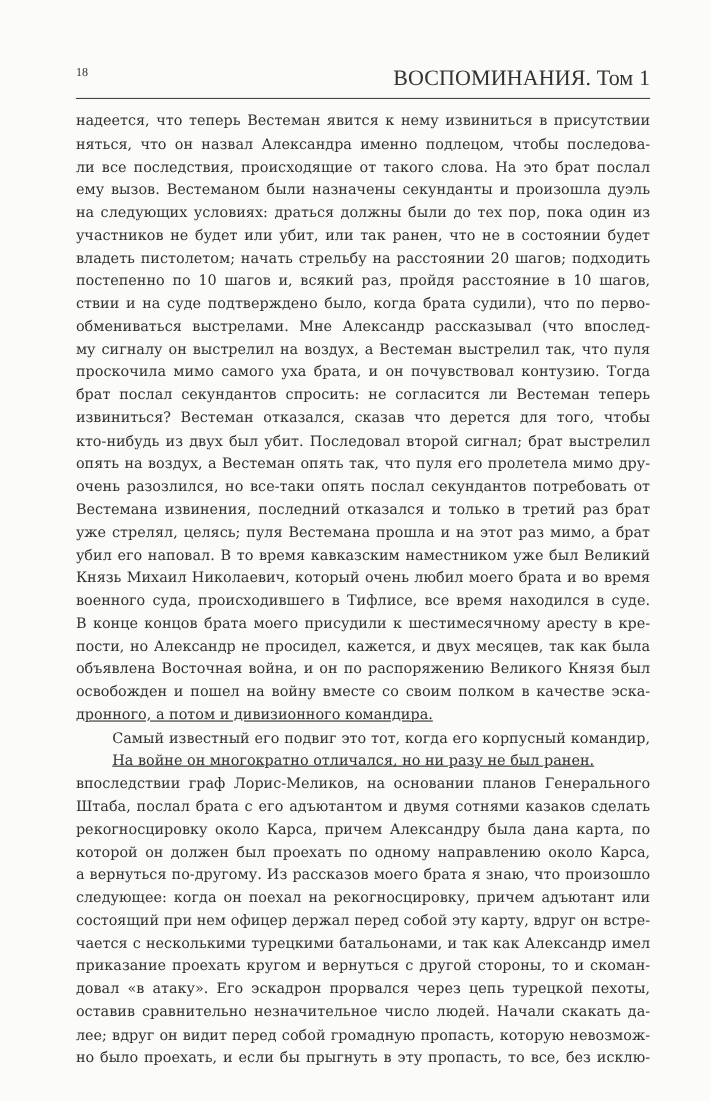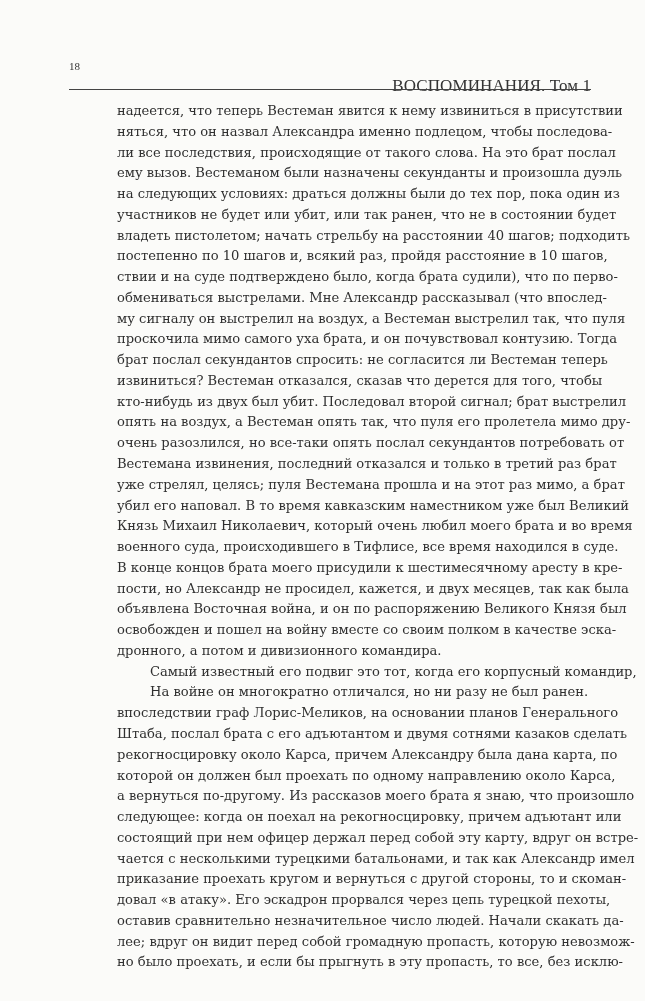--- a/index.html
+++ b/index.html
@@ -10,58 +10,57 @@
     color: #2a2a2a;
   }
   .page-header {
     position: absolute; left: 69px; top: 60px; width: 522px; height: 26px;
   }
   .page-number {
     position: absolute; left: 0; top: 0;
     font-family: "Liberation Serif", serif; font-size: 11px; color: #333;
   }
   .running-title {
-    position: absolute; right: 0; top: 16px;
-    font-family: "Liberation Serif", serif; font-size: 17px; color: #333;
+    position: absolute; right: 0; top: 0;
+    font-family: "Liberation Serif", serif; font-size: 20px; color: #333;
     letter-spacing: 0.1px;
   }
   .header-rule {
     position: absolute; left: 69px; top: 89px; width: 522px; height: 0;
     border-top: 1.3px solid #444;
   }
   .body-text {
     position: absolute; left: 69px; top: 101px; width: 522px;
     font-family: "DejaVu Serif", serif; font-size: 13.1px;
     line-height: 20.77px; color: #2f2f2f;
   }
   .line {
     display: block; white-space: nowrap; text-align: justify; text-align-last: justify;
     height: 20.77px;
-    margin-left: 48px;
   }
-  .line.last { text-align-last: left; }
+  .line.last { text-align-last: left; text-decoration: underline; }
   .line.indent { text-indent: 33px; }
 </style>
 </head>
 <body>
 
 <div class="page-header">
   <span class="page-number">18</span>
   <span class="running-title">ВОСПОМИНАНИЯ. Том 1</span>
 </div>
 <div class="header-rule"></div>
 
 <div class="body-text" id="body-text">
     <span class="line">надеется, что теперь Вестеман явится к нему извиниться в присутствии</span>
     <span class="line">няться, что он назвал Александра именно подлецом, чтобы последова-</span>
     <span class="line">ли все последствия, происходящие от такого слова. На это брат послал</span>
     <span class="line">ему вызов. Вестеманом были назначены секунданты и произошла дуэль</span>
     <span class="line">на следующих условиях: драться должны были до тех пор, пока один из</span>
     <span class="line">участников не будет или убит, или так ранен, что не в состоянии будет</span>
-    <span class="line">владеть пистолетом; начать стрельбу на расстоянии 40 шагов; подходить</span>
+    <span class="line">владеть пистолетом; начать стрельбу на расстоянии 20 шагов; подходить</span>
     <span class="line">постепенно по 10 шагов и, всякий раз, пройдя расстояние в 10 шагов,</span>
     <span class="line">ствии и на суде подтверждено было, когда брата судили), что по перво-</span>
     <span class="line">обмениваться выстрелами. Мне Александр рассказывал (что впослед-</span>
     <span class="line">му сигналу он выстрелил на воздух, а Вестеман выстрелил так, что пуля</span>
     <span class="line">проскочила мимо самого уха брата, и он почувствовал контузию. Тогда</span>
     <span class="line">брат послал секундантов спросить: не согласится ли Вестеман теперь</span>
     <span class="line">извиниться? Вестеман отказался, сказав что дерется для того, чтобы</span>
     <span class="line">кто-нибудь из двух был убит. Последовал второй сигнал; брат выстрелил</span>
     <span class="line">опять на воздух, а Вестеман опять так, что пуля его пролетела мимо дру-</span>
     <span class="line">очень разозлился, но все-таки опять послал секундантов потребовать от</span>

